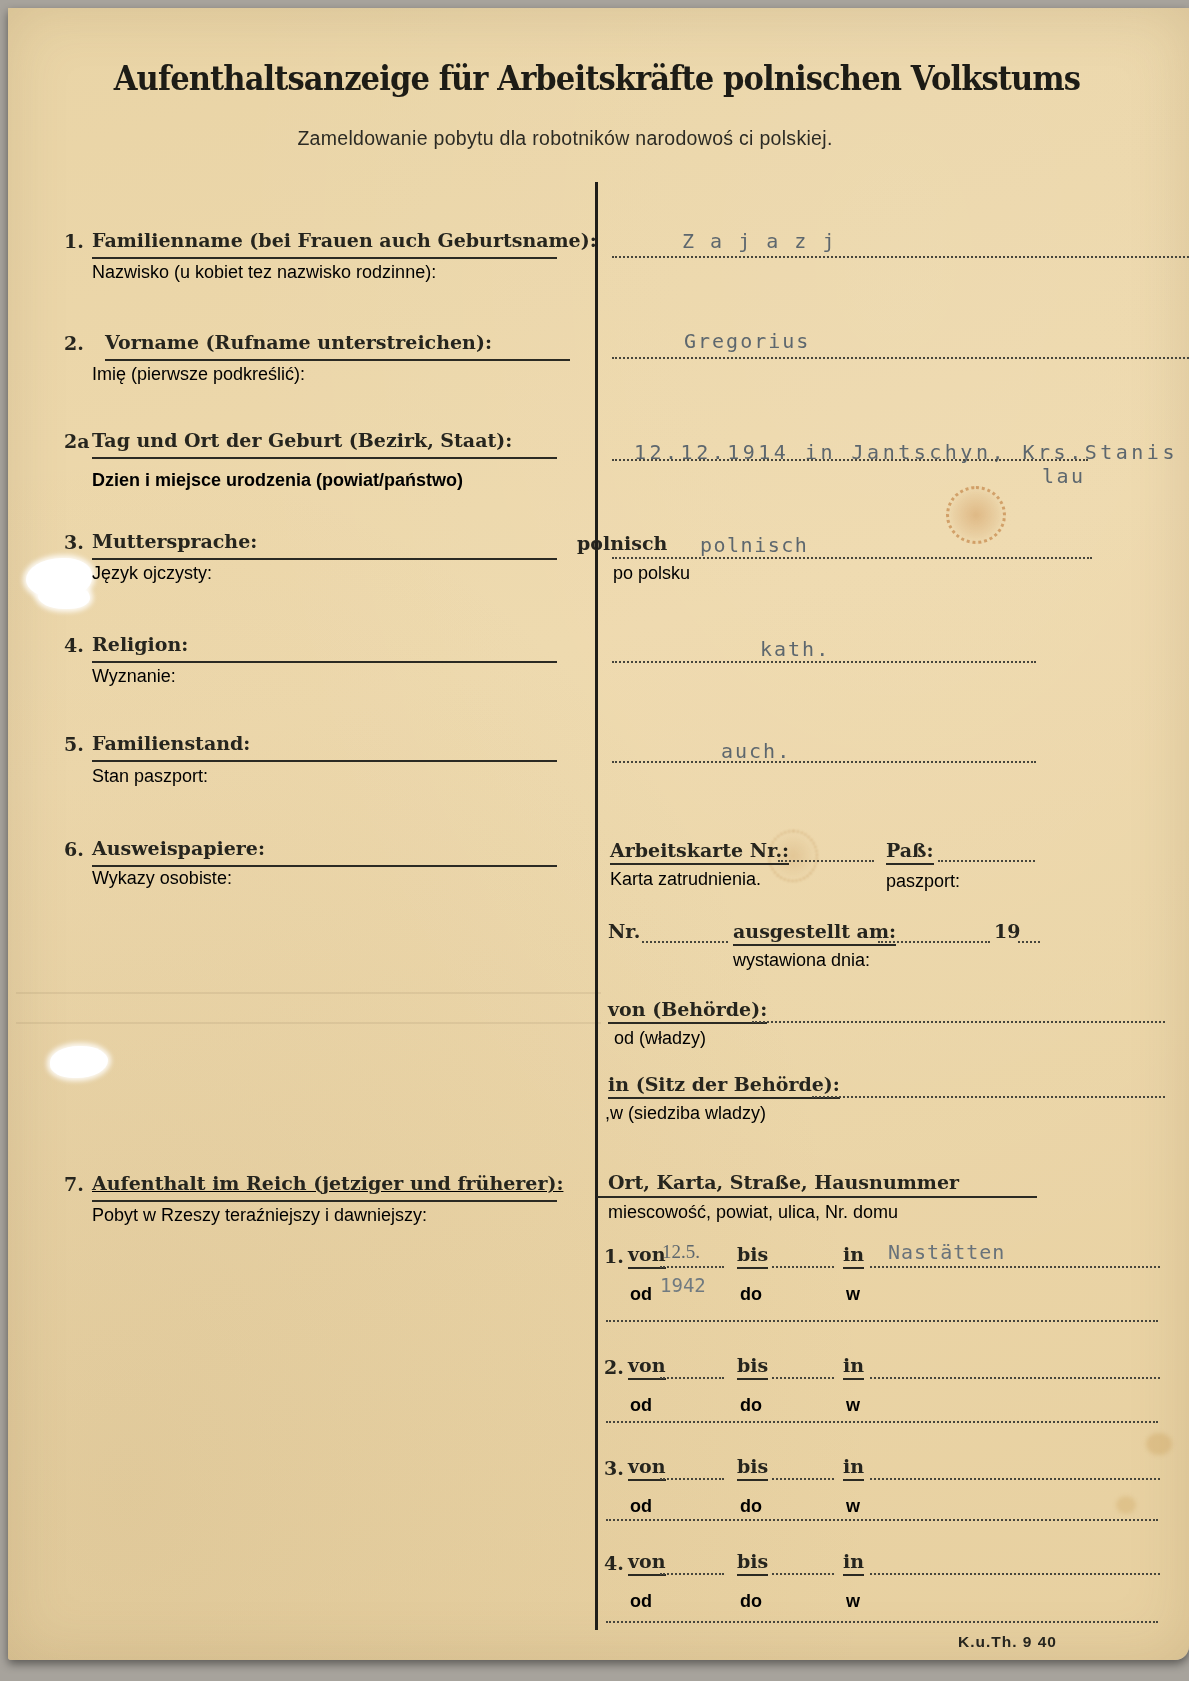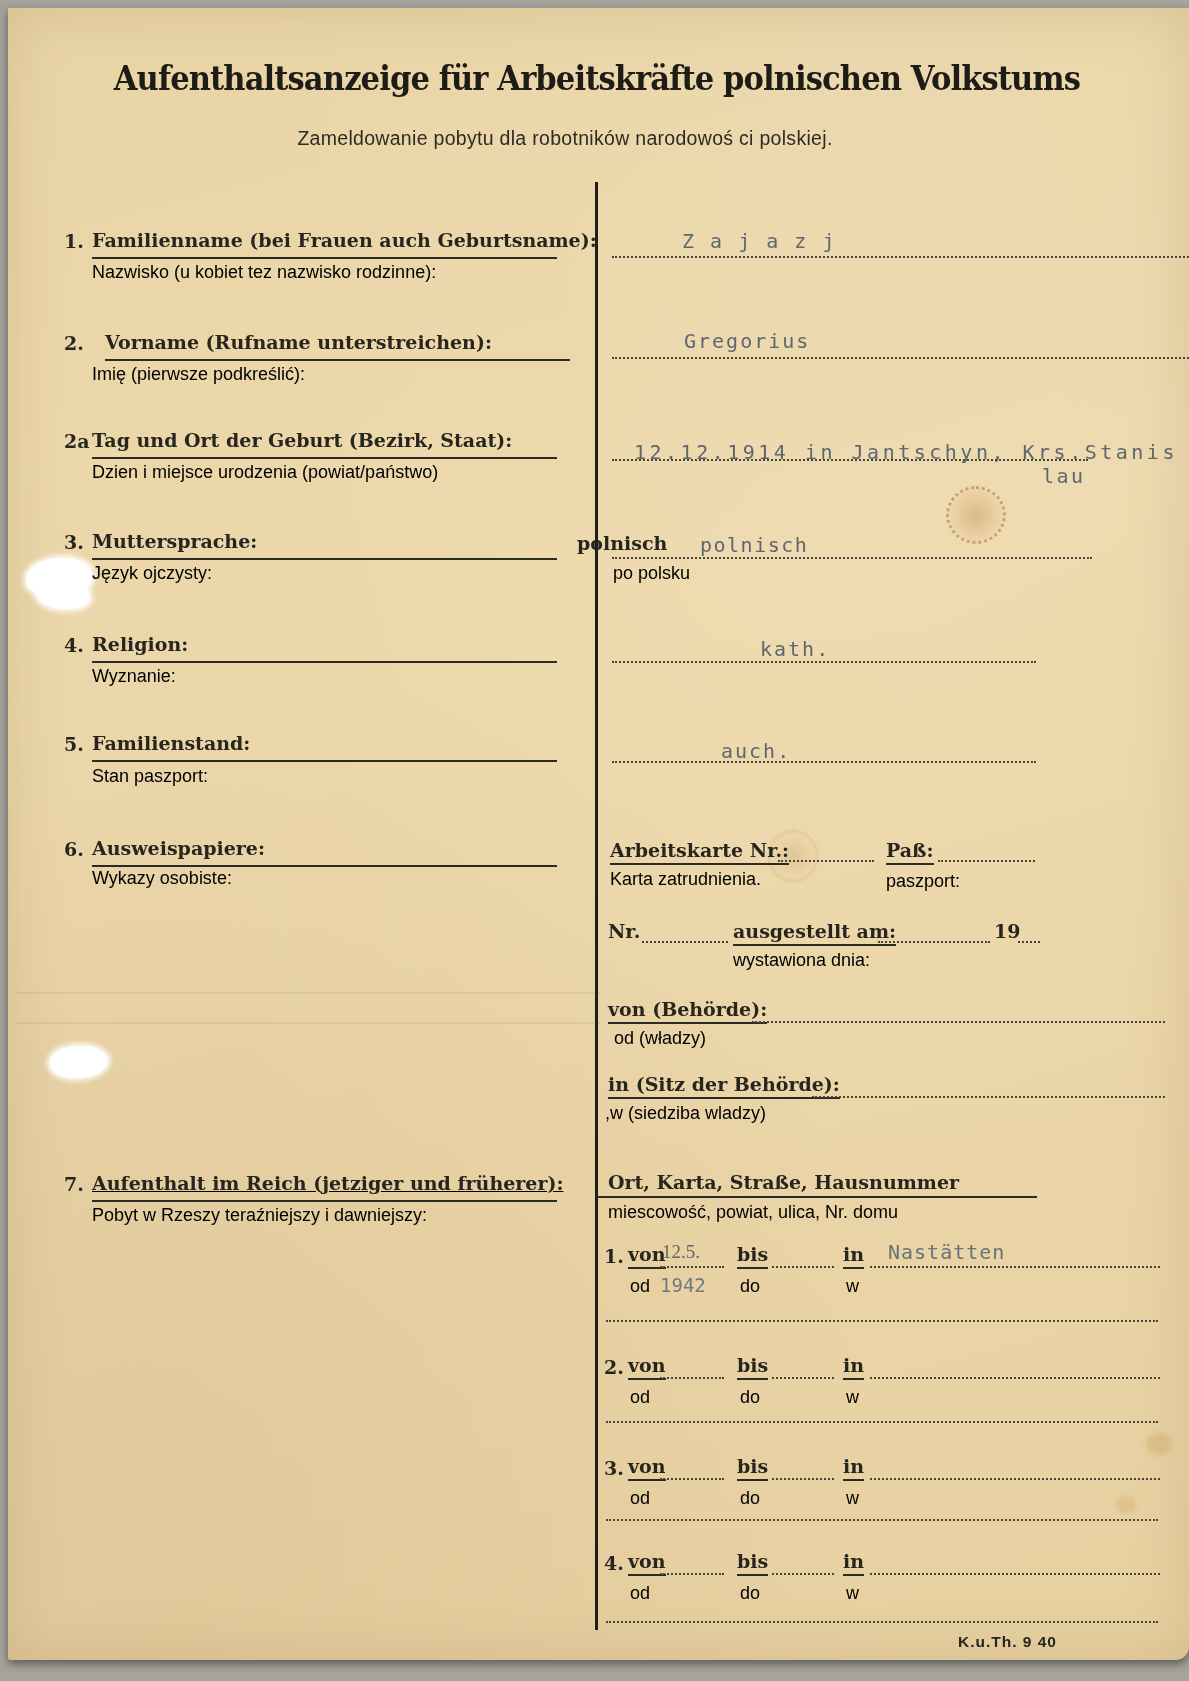--- a/index.html
+++ b/index.html
@@ -16,21 +16,21 @@
       radial-gradient(ellipse at 75% 15%, rgba(255,255,255,0.07), transparent 55%),
       radial-gradient(ellipse at 10% 90%, rgba(140,110,60,0.10), transparent 50%),
       linear-gradient(165deg,#e9d4a6 0%, #eed9ad 40%, #e7d0a0 100%);
     box-shadow: inset 0 0 60px rgba(120,95,55,0.18), 0 4px 10px rgba(0,0,0,0.45);
     border-bottom-right-radius:14px;
     border-bottom-left-radius:3px;
   }
   .abs{position:absolute;}
   .de{font-family:"DejaVu Serif",serif;font-weight:700;color:#26251e;font-size:19px;white-space:nowrap;}
   .pl{font-family:"Liberation Sans",sans-serif;color:#000000;font-size:18px;white-space:nowrap;}
-  .plb{font-weight:400;}
+  .plb{font-weight:700;margin-top:8px;}
   .typed{font-family:"DejaVu Sans Mono","Liberation Mono",monospace;color:#5d676e;font-size:20px;white-space:nowrap;}
   .dotline{position:absolute;height:0;border-bottom:2px dotted #46453c;}
   .solidline{position:absolute;height:0;border-bottom:2.5px solid #2b2a23;}
   .fieldline{position:absolute;width:465px;line-height:24px;border-bottom:2.5px solid #2b2a23;padding-bottom:3px;}
   .inline-ul{display:inline-block;line-height:22px;border-bottom:2.5px solid #2b2a23;padding-bottom:2px;}
   #divider{position:absolute;left:595px;top:182px;width:3px;height:1448px;background:#1f1e19;}
   #title{position:absolute;left:60px;top:58px;width:1010px;text-align:right;}
   #title span{display:inline-block;font-family:"DejaVu Serif",serif;font-weight:900;font-size:34px;color:#1d1c16;letter-spacing:-1px;transform:scaleX(0.90);transform-origin:center;white-space:nowrap;}
   #subtitle{position:absolute;left:60px;top:127px;width:1010px;text-align:center;font-size:19.5px;color:#2c2b24;letter-spacing:0.3px;}
   .blob{position:absolute;background:#ffffff;box-shadow:0 0 5px 3px rgba(255,255,255,0.85);}

